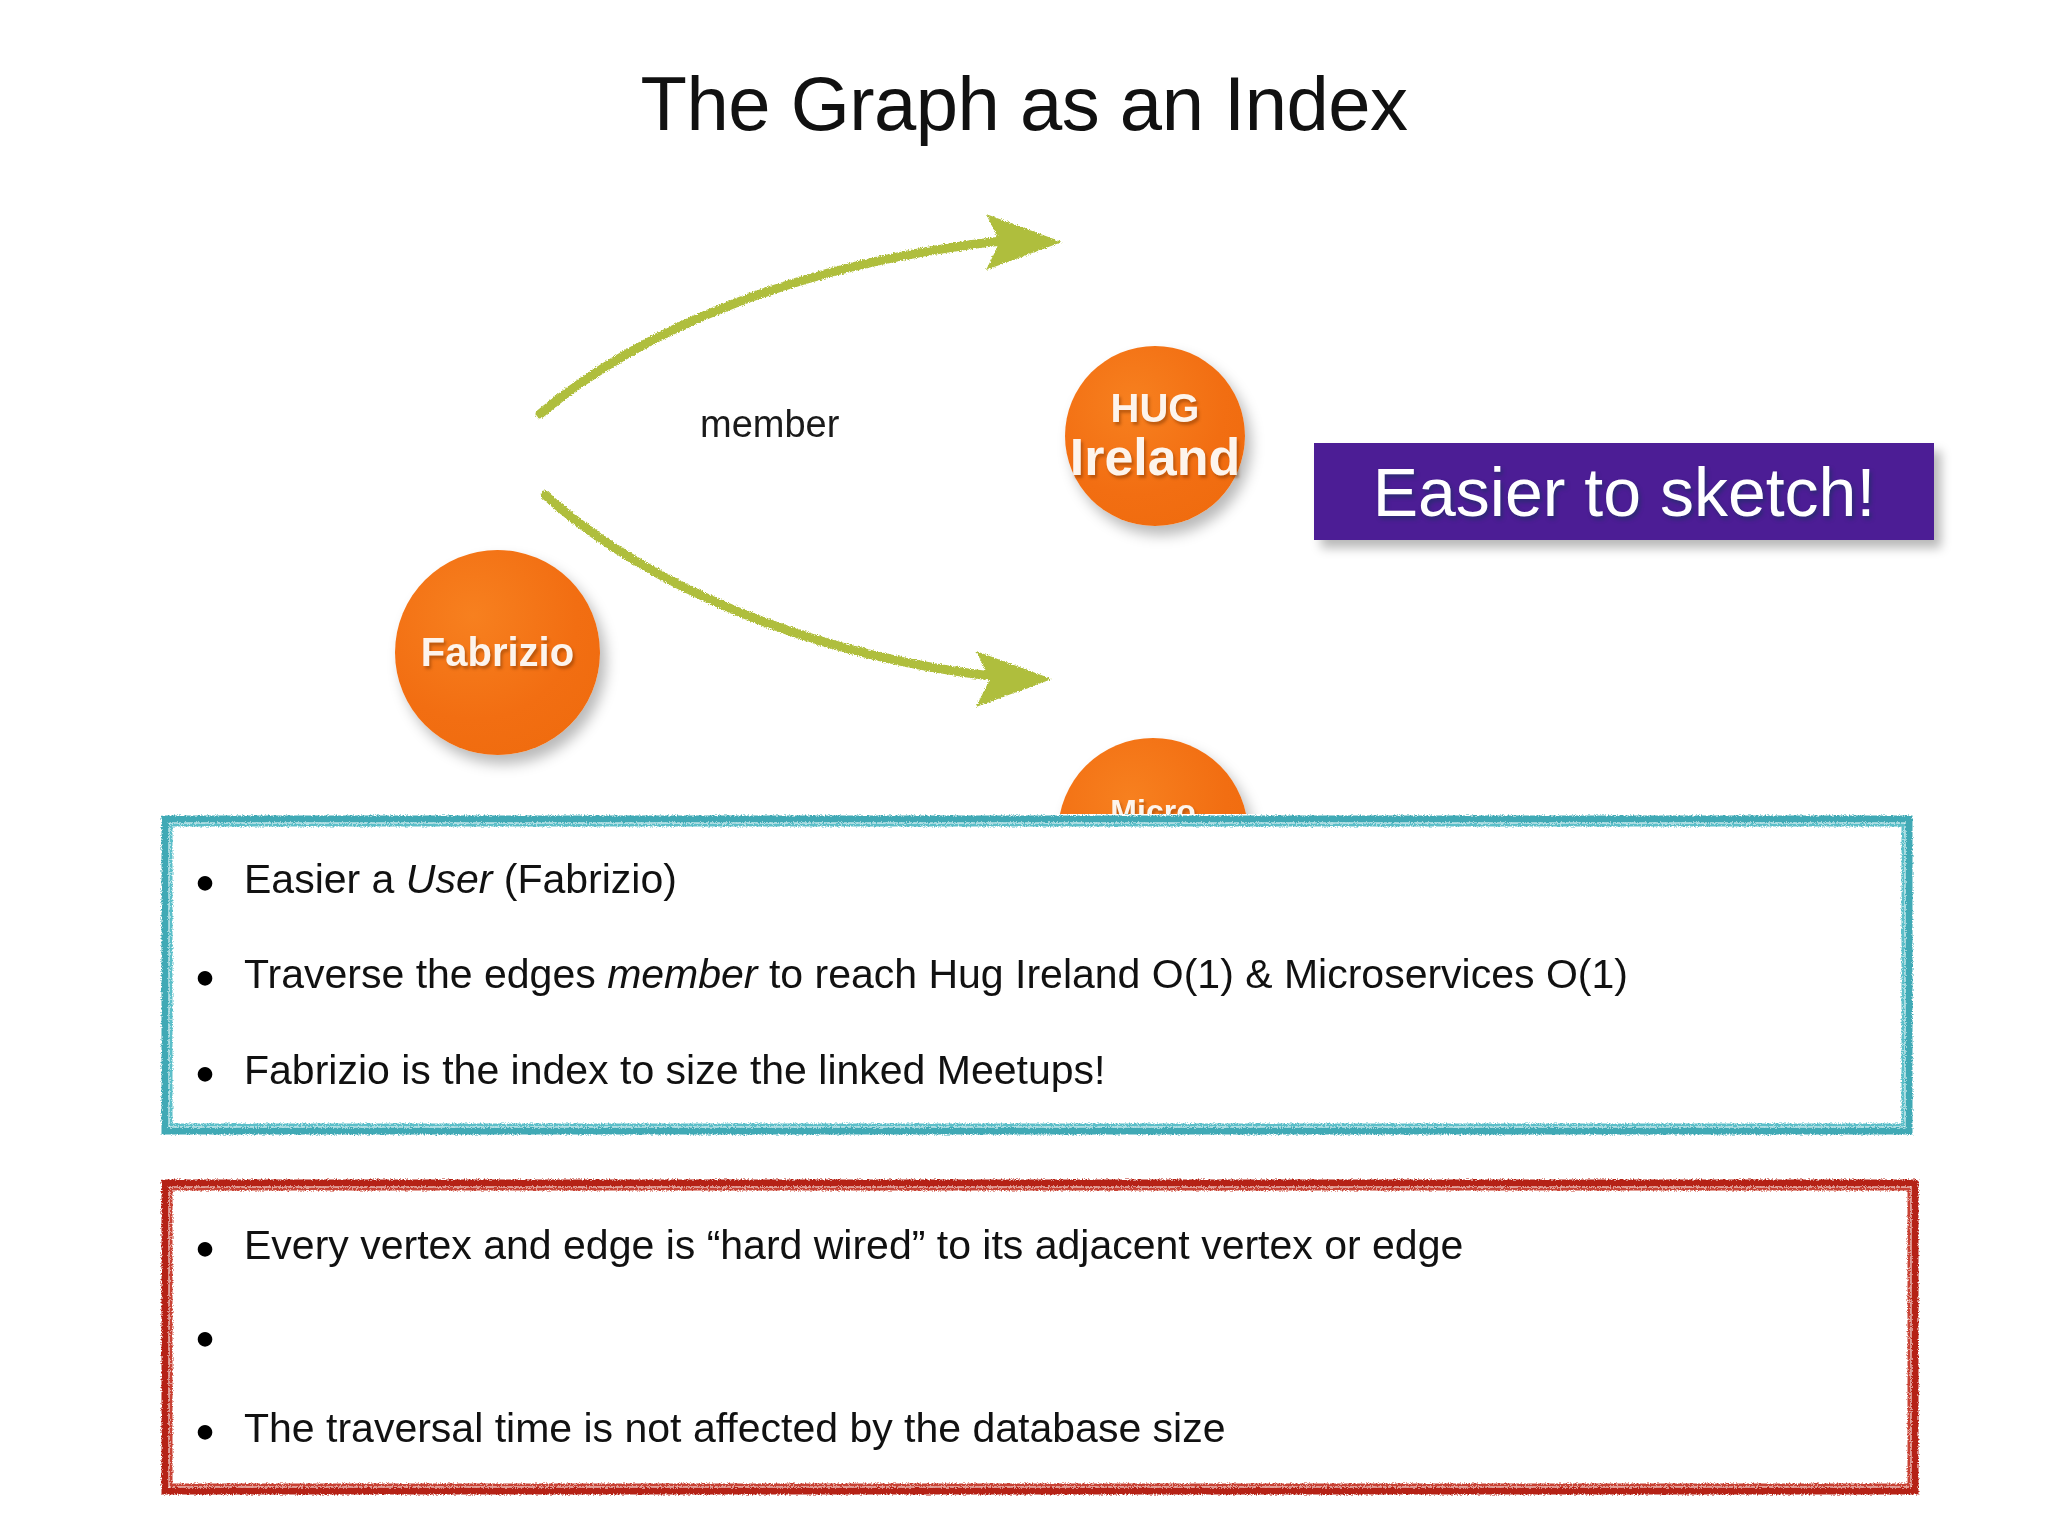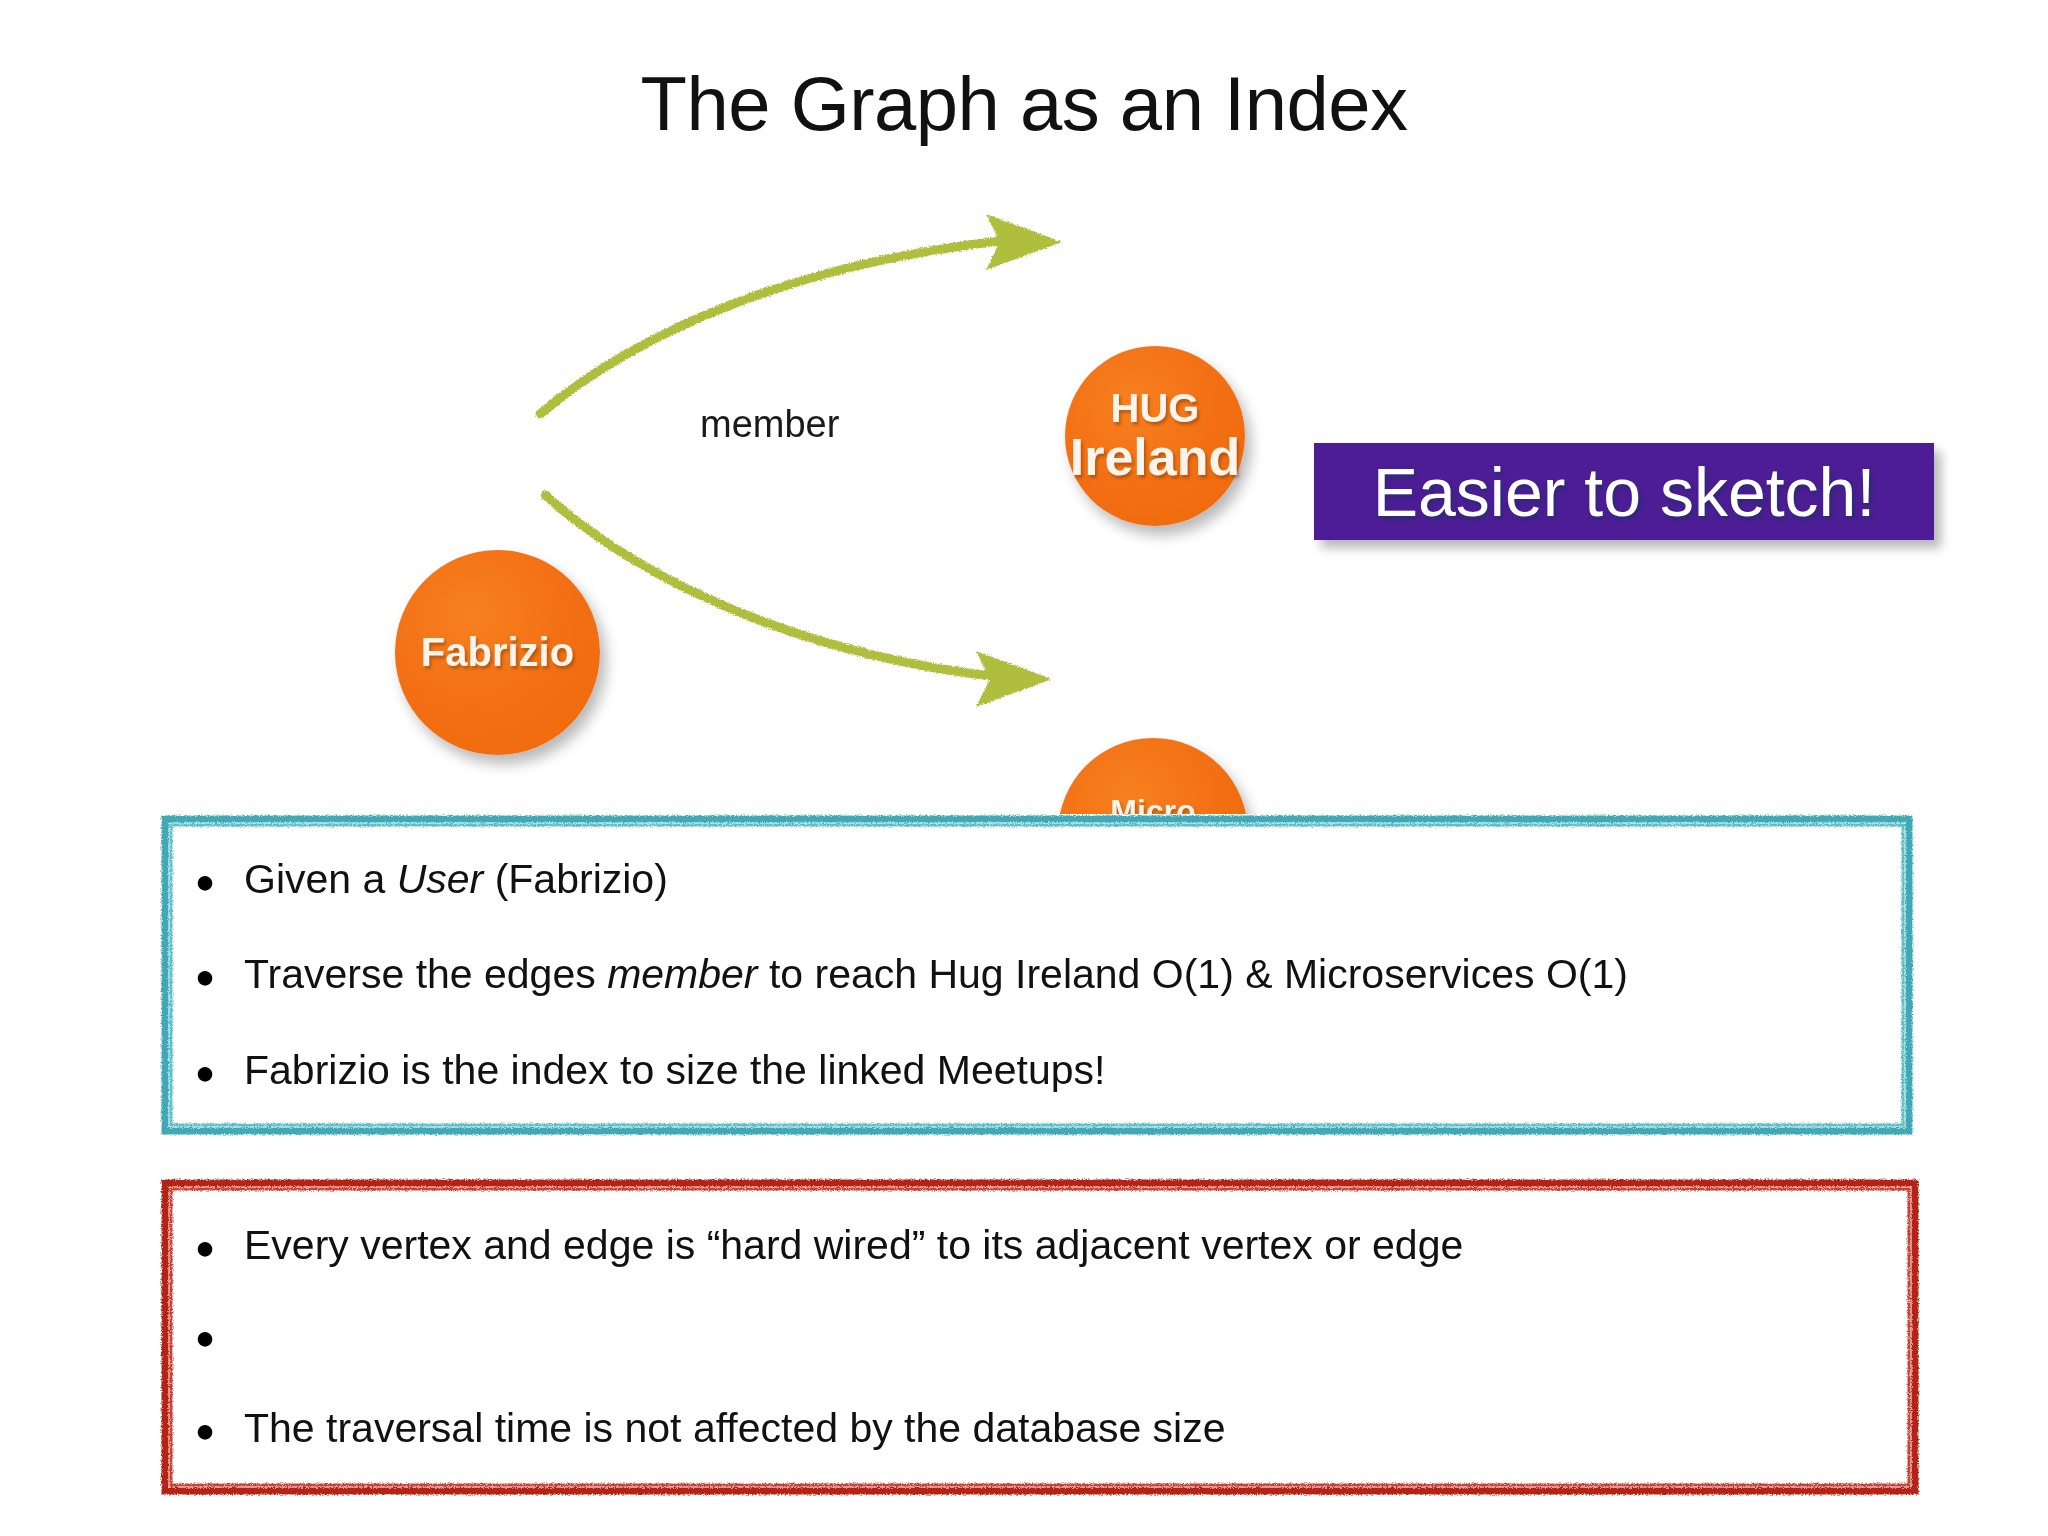--- a/index.html
+++ b/index.html
@@ -229,21 +229,21 @@
 <div class="panel" id="panel-traversal">
   <svg class="panel-frame" viewBox="0 0 1754 322" preserveAspectRatio="none">
     <g filter="url(#rough)">
       <rect x="5" y="5" width="1744" height="312" fill="none" stroke="#3FA9B5" stroke-width="7"></rect>
       <rect x="11" y="11" width="1732" height="300" fill="none" stroke="#5CBFC9" stroke-width="3"></rect>
     </g>
   </svg>
   <div class="bullet-list">
     <div class="bullet-row">
       <div class="bullet-dot">●</div>
-      <div class="bullet-text"><span>Given a </span><i>User</i><span> (Fabrizio)</span></div>
+      <div class="bullet-text"><span>Easier a </span><i>User</i><span> (Fabrizio)</span></div>
     </div>
     <div class="bullet-row">
       <div class="bullet-dot">●</div>
       <div class="bullet-text"><span>Traverse the edges </span><i>member</i><span> to reach Hug Ireland O(1) &amp; Microservices O(1)</span></div>
     </div>
     <div class="bullet-row">
       <div class="bullet-dot">●</div>
       <div class="bullet-text"><span>Fabrizio is the index to size the linked Meetups!</span><i></i><span></span></div>
     </div>
   </div>

